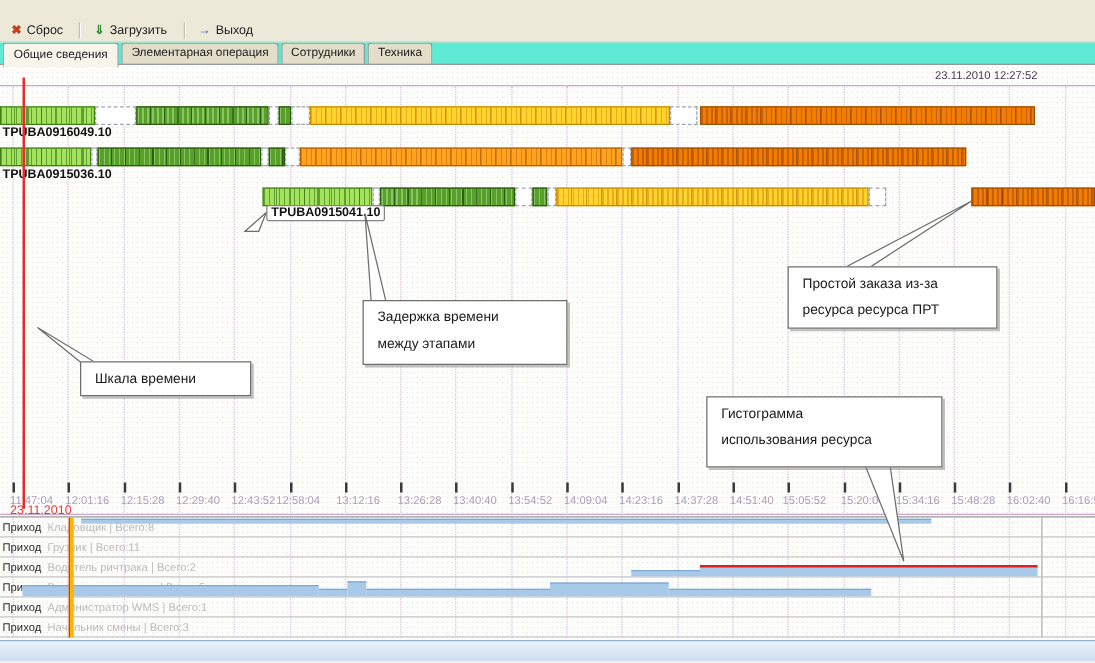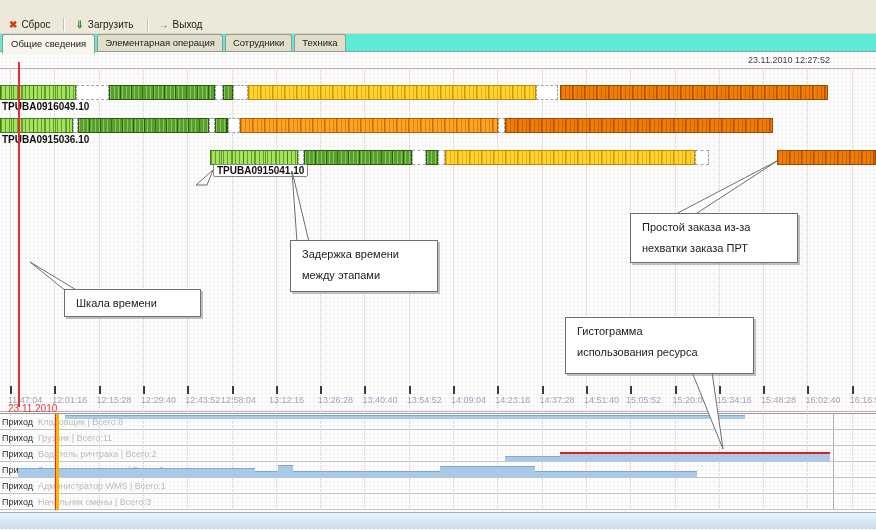--- a/index.html
+++ b/index.html
@@ -245,27 +245,27 @@
       <div class="hbar" style="left: 535px; width: 162px; height: 6px; bottom: 0px;"></div>
     </div>
     <div class="res-row" style="top: 478px;">
       <span class="res-group">Приход</span>
       <span class="res-name">Администратор WMS | Всего:1</span>
     </div>
     <div class="res-row" style="top: 494px;">
       <span class="res-group">Приход</span>
       <span class="res-name">Начальник смены | Всего:3</span>
     </div>
-    <div class="callout" style="left: 290px; top: 240px; width: 148px; height: 52px;">
+    <div class="callout" style="left: 290px; top: 240px; width: 164px; height: 52px;">
       <p>Задержка времени</p>
       <p>между этапами</p>
     </div>
     <div class="callout" style="left: 630px; top: 213px; width: 168px; height: 50px;">
       <p>Простой заказа из-за</p>
-      <p>нехватки заказа ПРТ</p>
+      <p>ресурса ресурса ПРТ</p>
     </div>
     <div class="callout" style="left: 64px; top: 289px; width: 137px; height: 28px;">
       <p>Шкала времени</p>
     </div>
     <div class="callout" style="left: 565px; top: 317px; width: 189px; height: 57px;">
       <p>Гистограмма</p>
       <p>использования ресурса</p>
     </div>
   </div>
 

